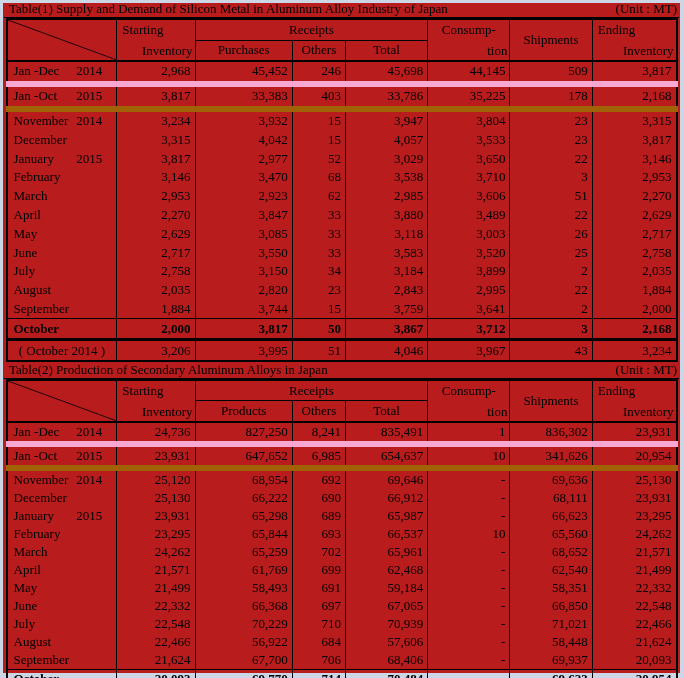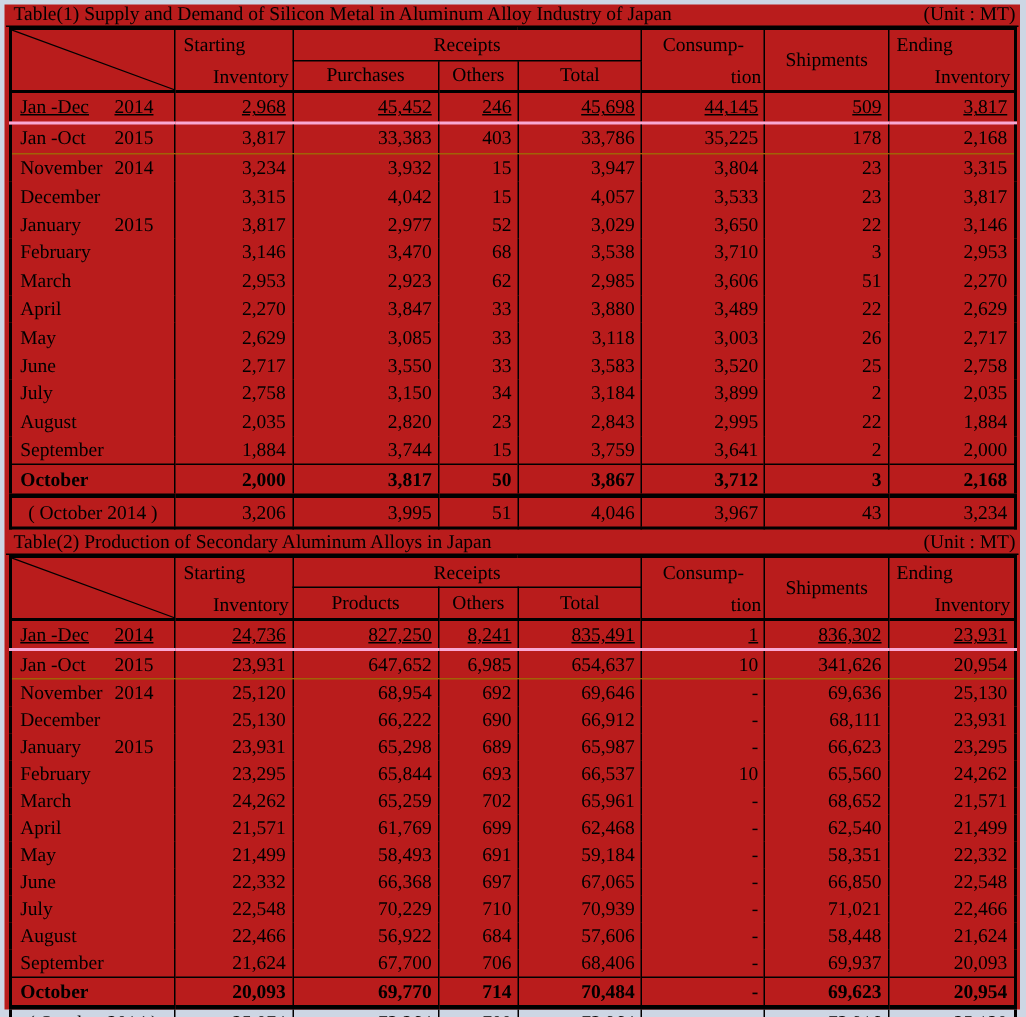--- a/index.html
+++ b/index.html
@@ -25,22 +25,22 @@
   th.diag{position:relative;}
   th.diag svg{position:absolute;left:0;top:0;width:100%;height:100%;display:block;}
   tbody td{height:18.8px;}
   .t2 tbody td{height:18px;}
   td.n{text-align:right;padding-right:4px;}
   td.labwrap{padding:0;}
   .labflex{display:flex;justify-content:space-between;align-items:center;height:100%;}
   .labflex .m{padding-left:6px;}
   .labflex .y{margin-right:14px;}
   td.labc{text-align:center;}
-  tr.sep1 td{border-bottom:2px solid #f9a8d4;text-decoration:underline;}
-  tr.sep2 td{border-bottom:1px solid #a16207;}
+  tr.sep1 td{border-bottom:6px solid #f9a8d4;}
+  tr.sep2 td{border-bottom:6px solid #a16207;}
   tr.mon td{border-top:none;border-bottom:none;}
   tr.oct td{border-bottom:3px solid #000;font-weight:bold;}
 </style>
 </head>
 <body>
 
 <div class="frame">
 <div class="page">
 
   <div class="title-row">

